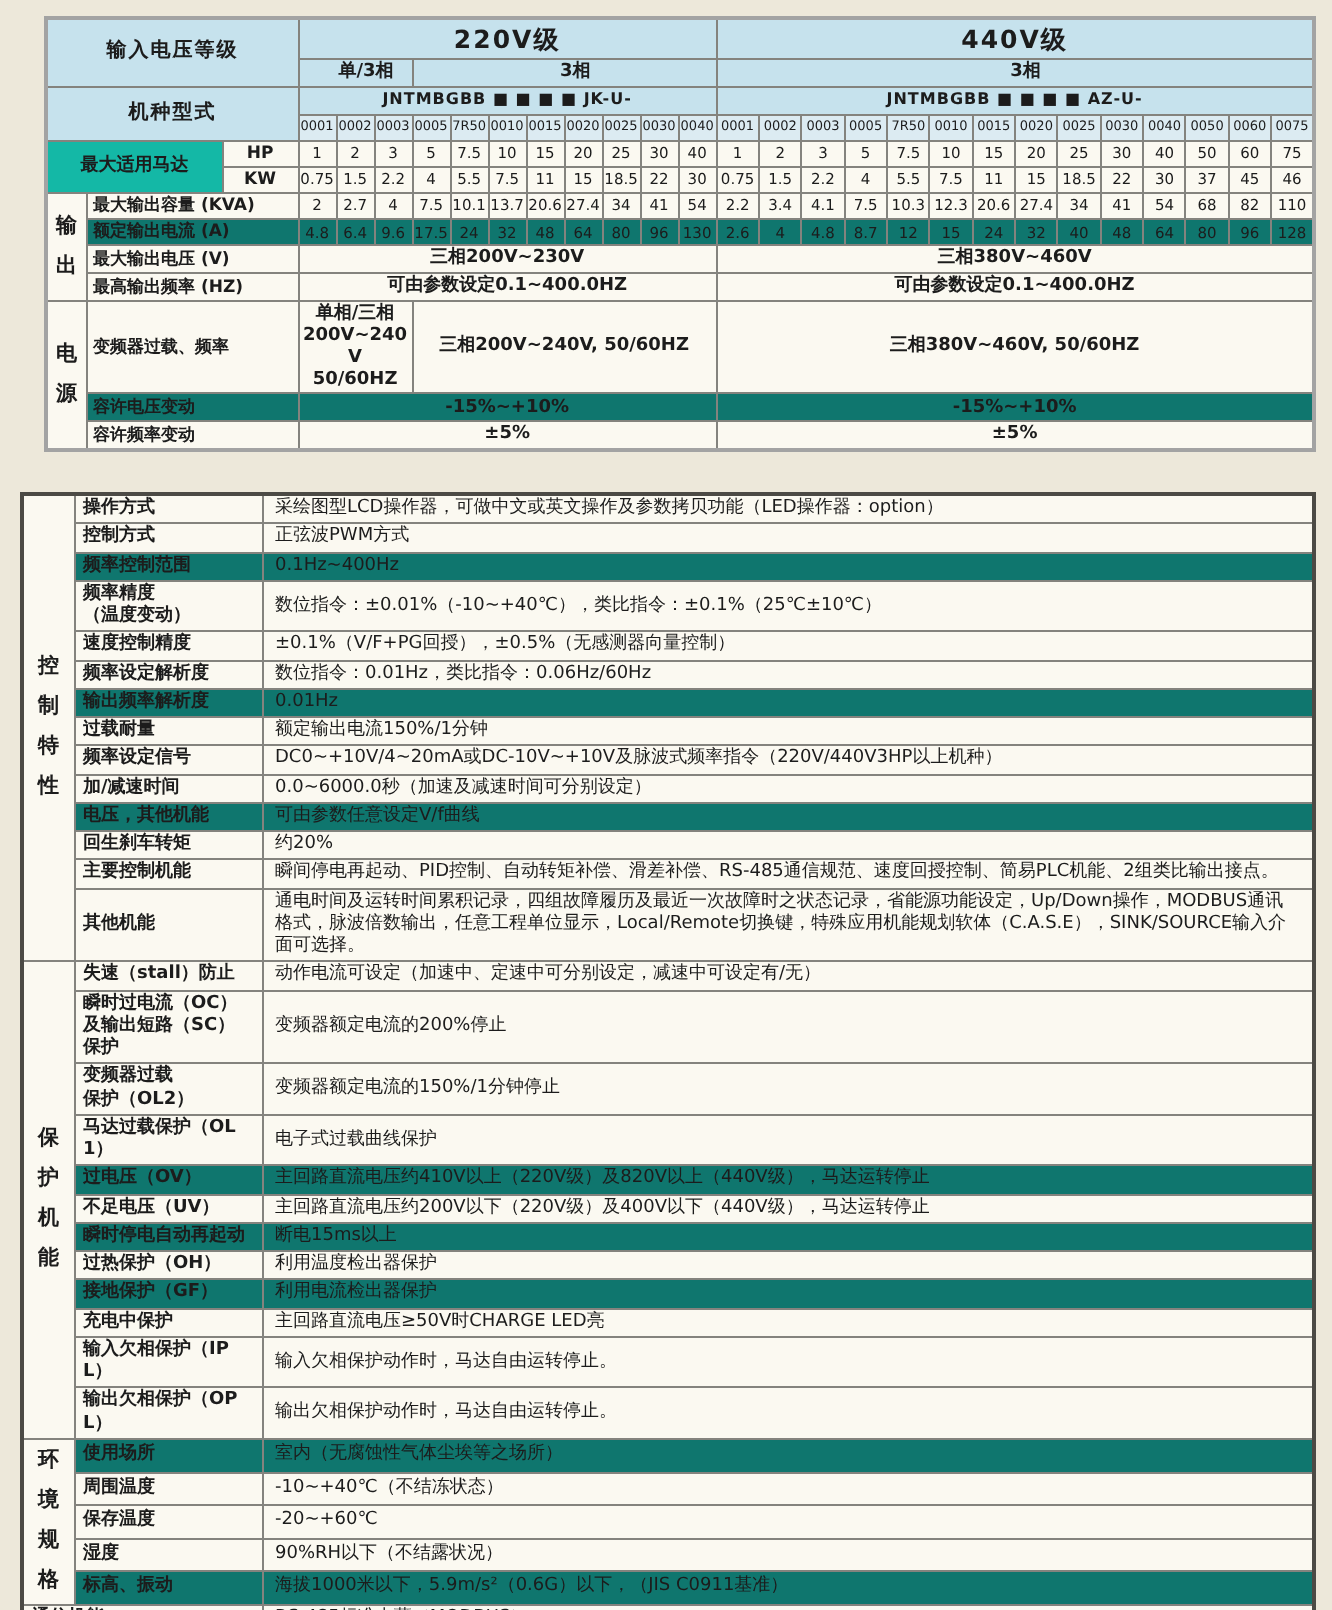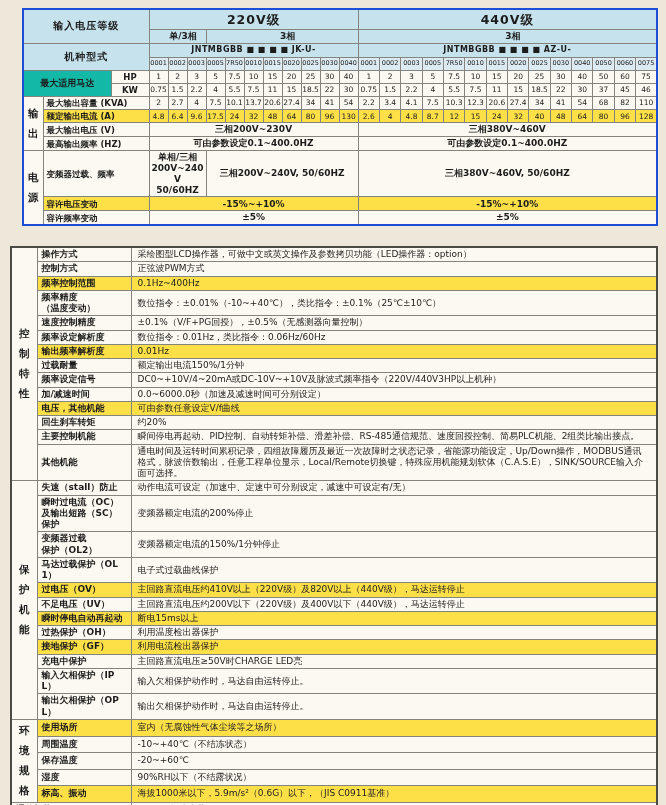--- a/index.html
+++ b/index.html
@@ -11,41 +11,41 @@
     color:#1c1c1c;
     overflow:hidden;
   }
   table{border-collapse:collapse;table-layout:fixed;background:#fbf9f1;}
   td{
     border:1px solid #84837e;
     font-size:7.5px;line-height:1.2;
     padding:1px 1px;text-align:center;vertical-align:middle;
     overflow:hidden;word-break:break-all;
   }
-  .toptab{width:636px;margin-left:12px;border:2px solid #1d4ed8;}
+  .toptab{width:636px;margin-left:12px;border:2px solid #a3a3a3;}
   .bottab{width:648px;margin-left:0;margin-top:20px;border:2px solid #4c4a45;}
   .toptab tr{height:13px;}
   .toptab tr.h20{height:20px;}
   .toptab tr.h14{height:14px;}
   .toptab tr.h36{height:36px;}
   .bottab tr{height:13px;}
   .hd{background:#c6e2ed;}
   .big{font-size:12.5px;font-weight:bold;letter-spacing:1px;}
   .ph{font-size:9px;font-weight:bold;padding-left:12px;}
   .series{font-size:8px;font-weight:bold;letter-spacing:.5px;}
   .lbl{font-size:10px;font-weight:bold;letter-spacing:1px;}
   .lbl2{font-size:9px;font-weight:bold;background:#14b8a6;}
   .sub{font-size:8.5px;font-weight:bold;}
   .code{font-size:6.5px;background:#dcebf2;padding:0;}
   .num{font-size:7.5px;padding:0;}
   .rl{font-size:8.5px;font-weight:bold;text-align:left;padding-left:3px;}
   .ctr{font-size:9px;font-weight:bold;}
   .pre{white-space:pre-line;}
   .vstrip{background:#fbf9f1;font-weight:bold;font-size:10.5px;line-height:1.9;white-space:pre-line;}
-  tr.stripe td{background:#fde047;}
+  tr.stripe td{background:#0f766e;}
   tr.stripe td.vstrip{background:#fbf9f1;}
   .bl{text-align:left;padding:1px 4px;font-weight:bold;font-size:9px;line-height:1.25;}
   .bv{text-align:left;padding:1px 6px;font-size:9px;line-height:1.25;}
 </style>
 </head>
 <body>
 
 <div class="page">
   <table class="toptab" id="top-table">
       <colgroup>

